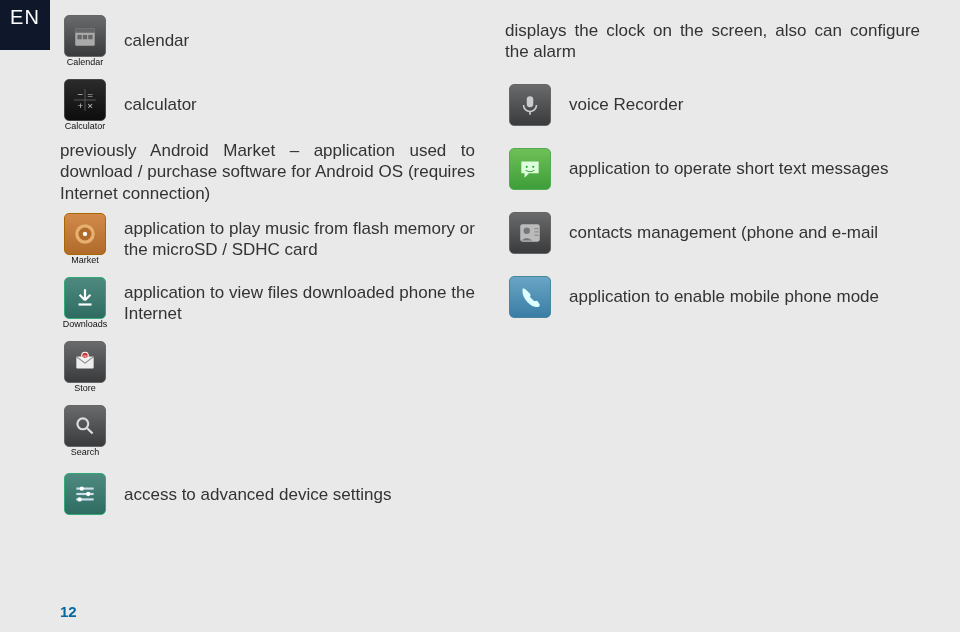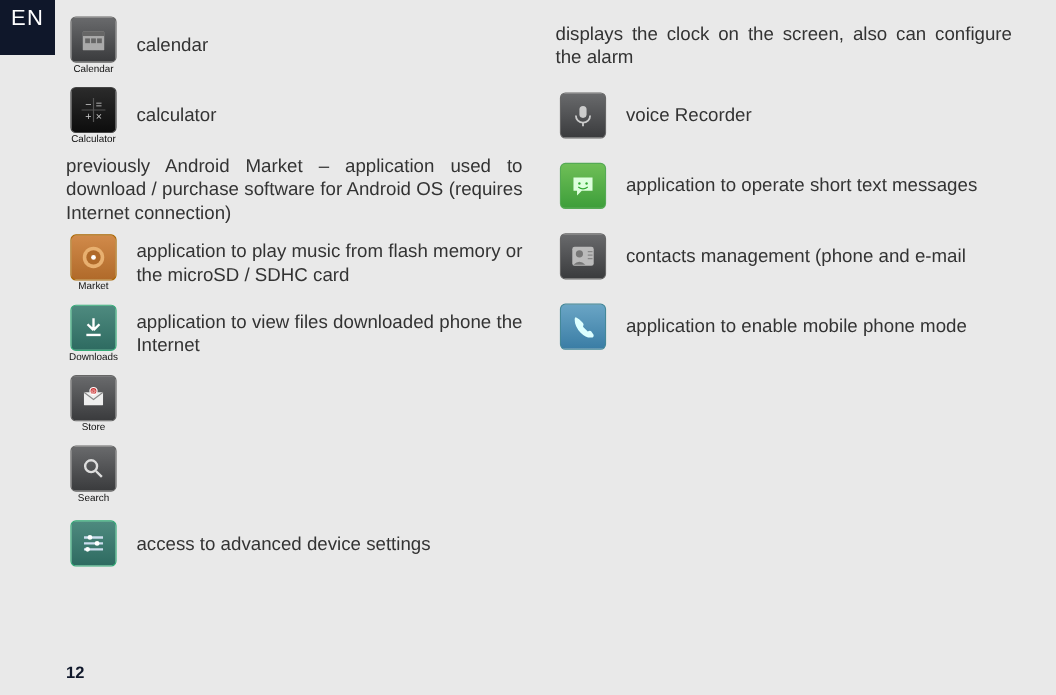--- a/index.html
+++ b/index.html
@@ -86,21 +86,21 @@
   .bg-teal  { background: linear-gradient(#4e8a7f, #2e6b61); border: 1px solid #3a7; }
   .bg-orange{ background: linear-gradient(#d18a4a, #b06a2a); border: 1px solid #a60; }
   .bg-blue  { background: linear-gradient(#6aa5c5, #3a7da5); border: 1px solid #489; }
   svg { width: 26px; height: 26px; }
   .page-num {
     position: absolute;
     bottom: 12px;
     left: 60px;
     font-size: 15px;
     font-weight: 700;
-    color: #0f172a;
+    color: #0369a1;
   }
 </style>
 </head>
 <body>
 
 <div class="lang-badge">EN</div>
 
 <div class="page">
 
   <div class="col">

